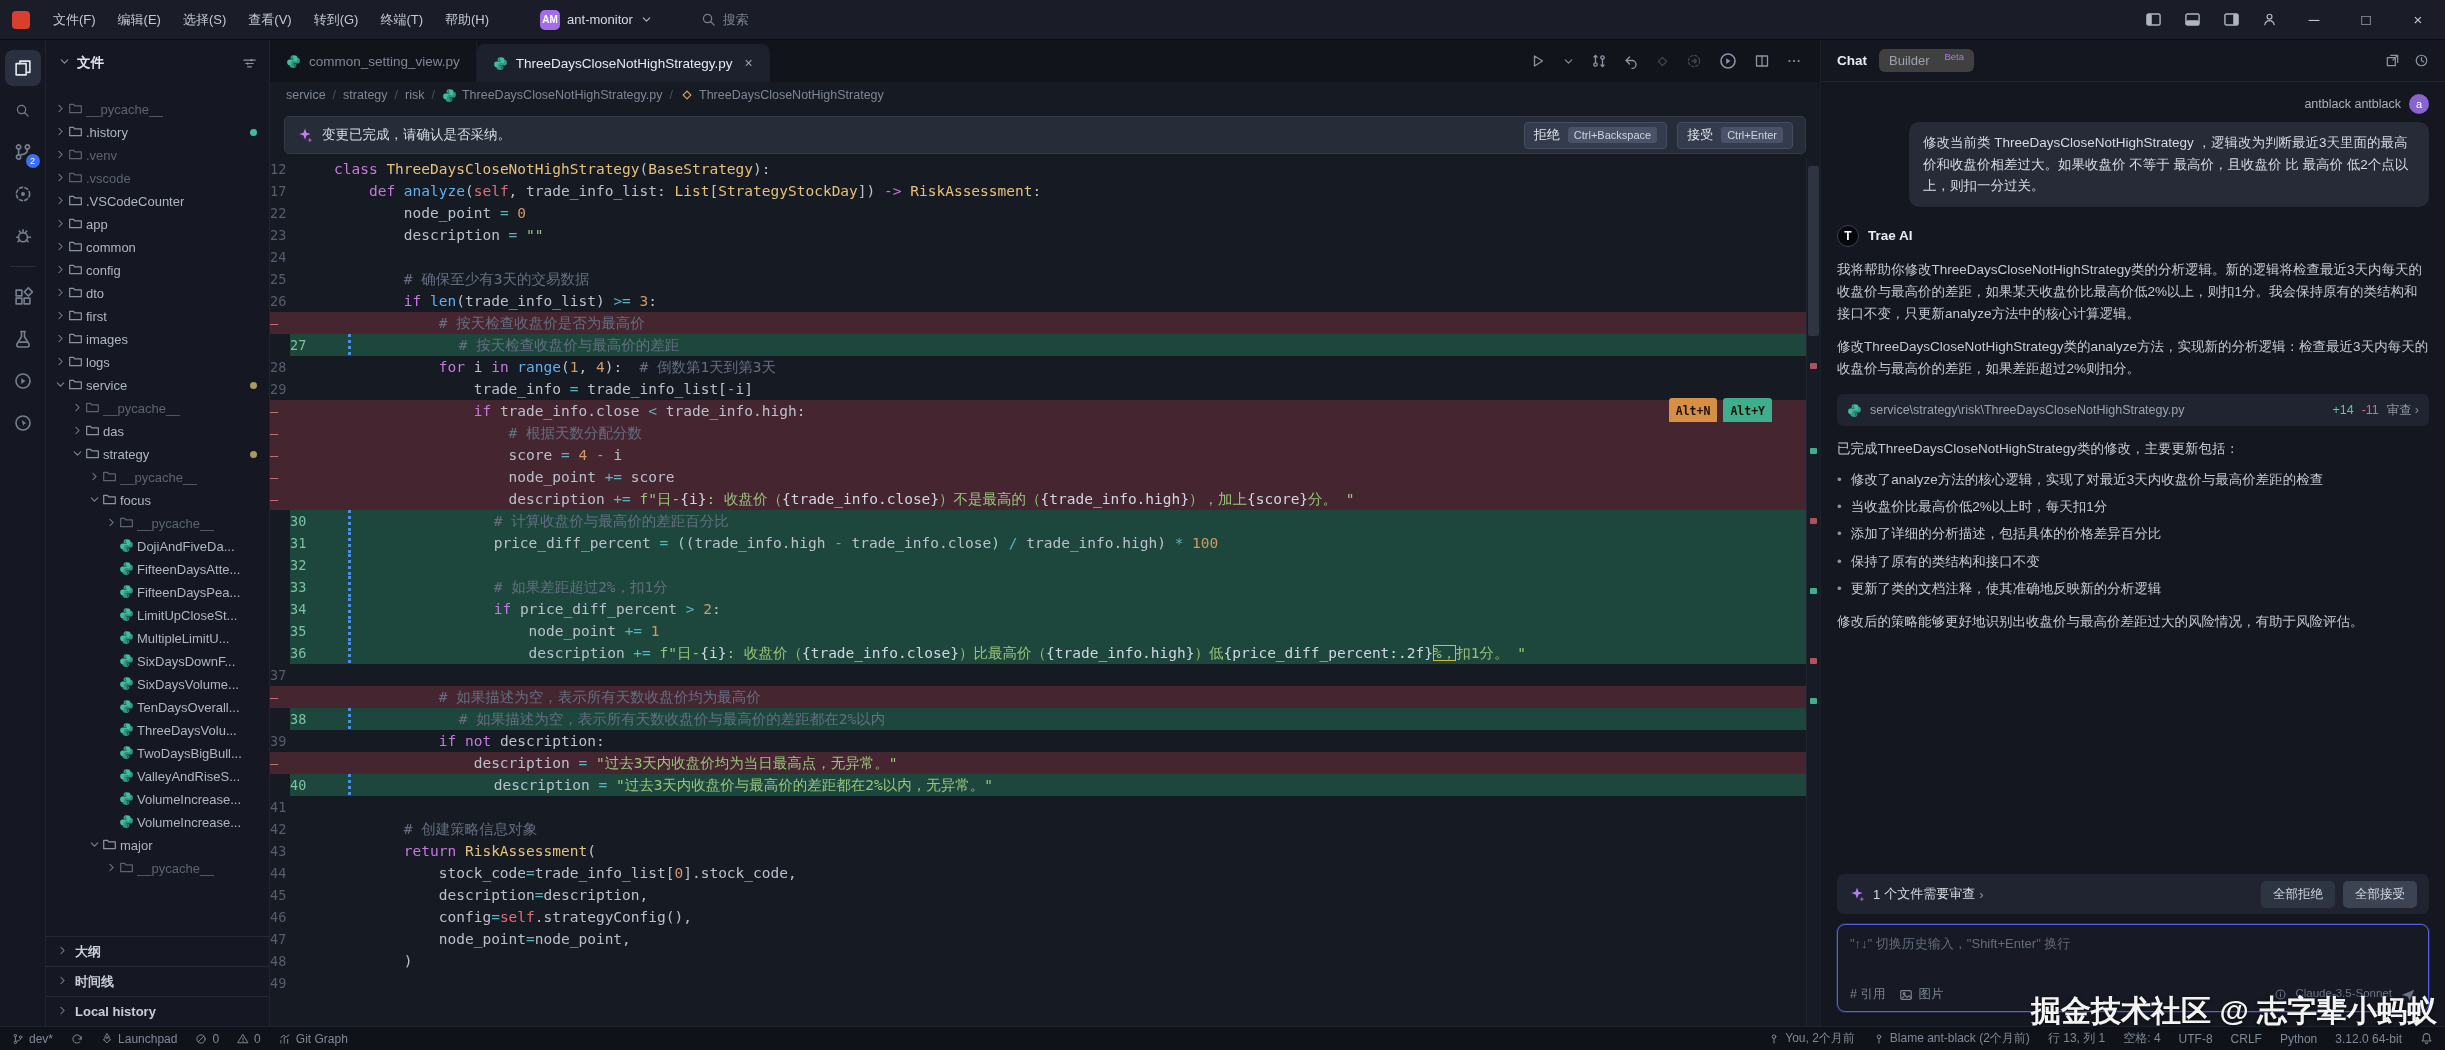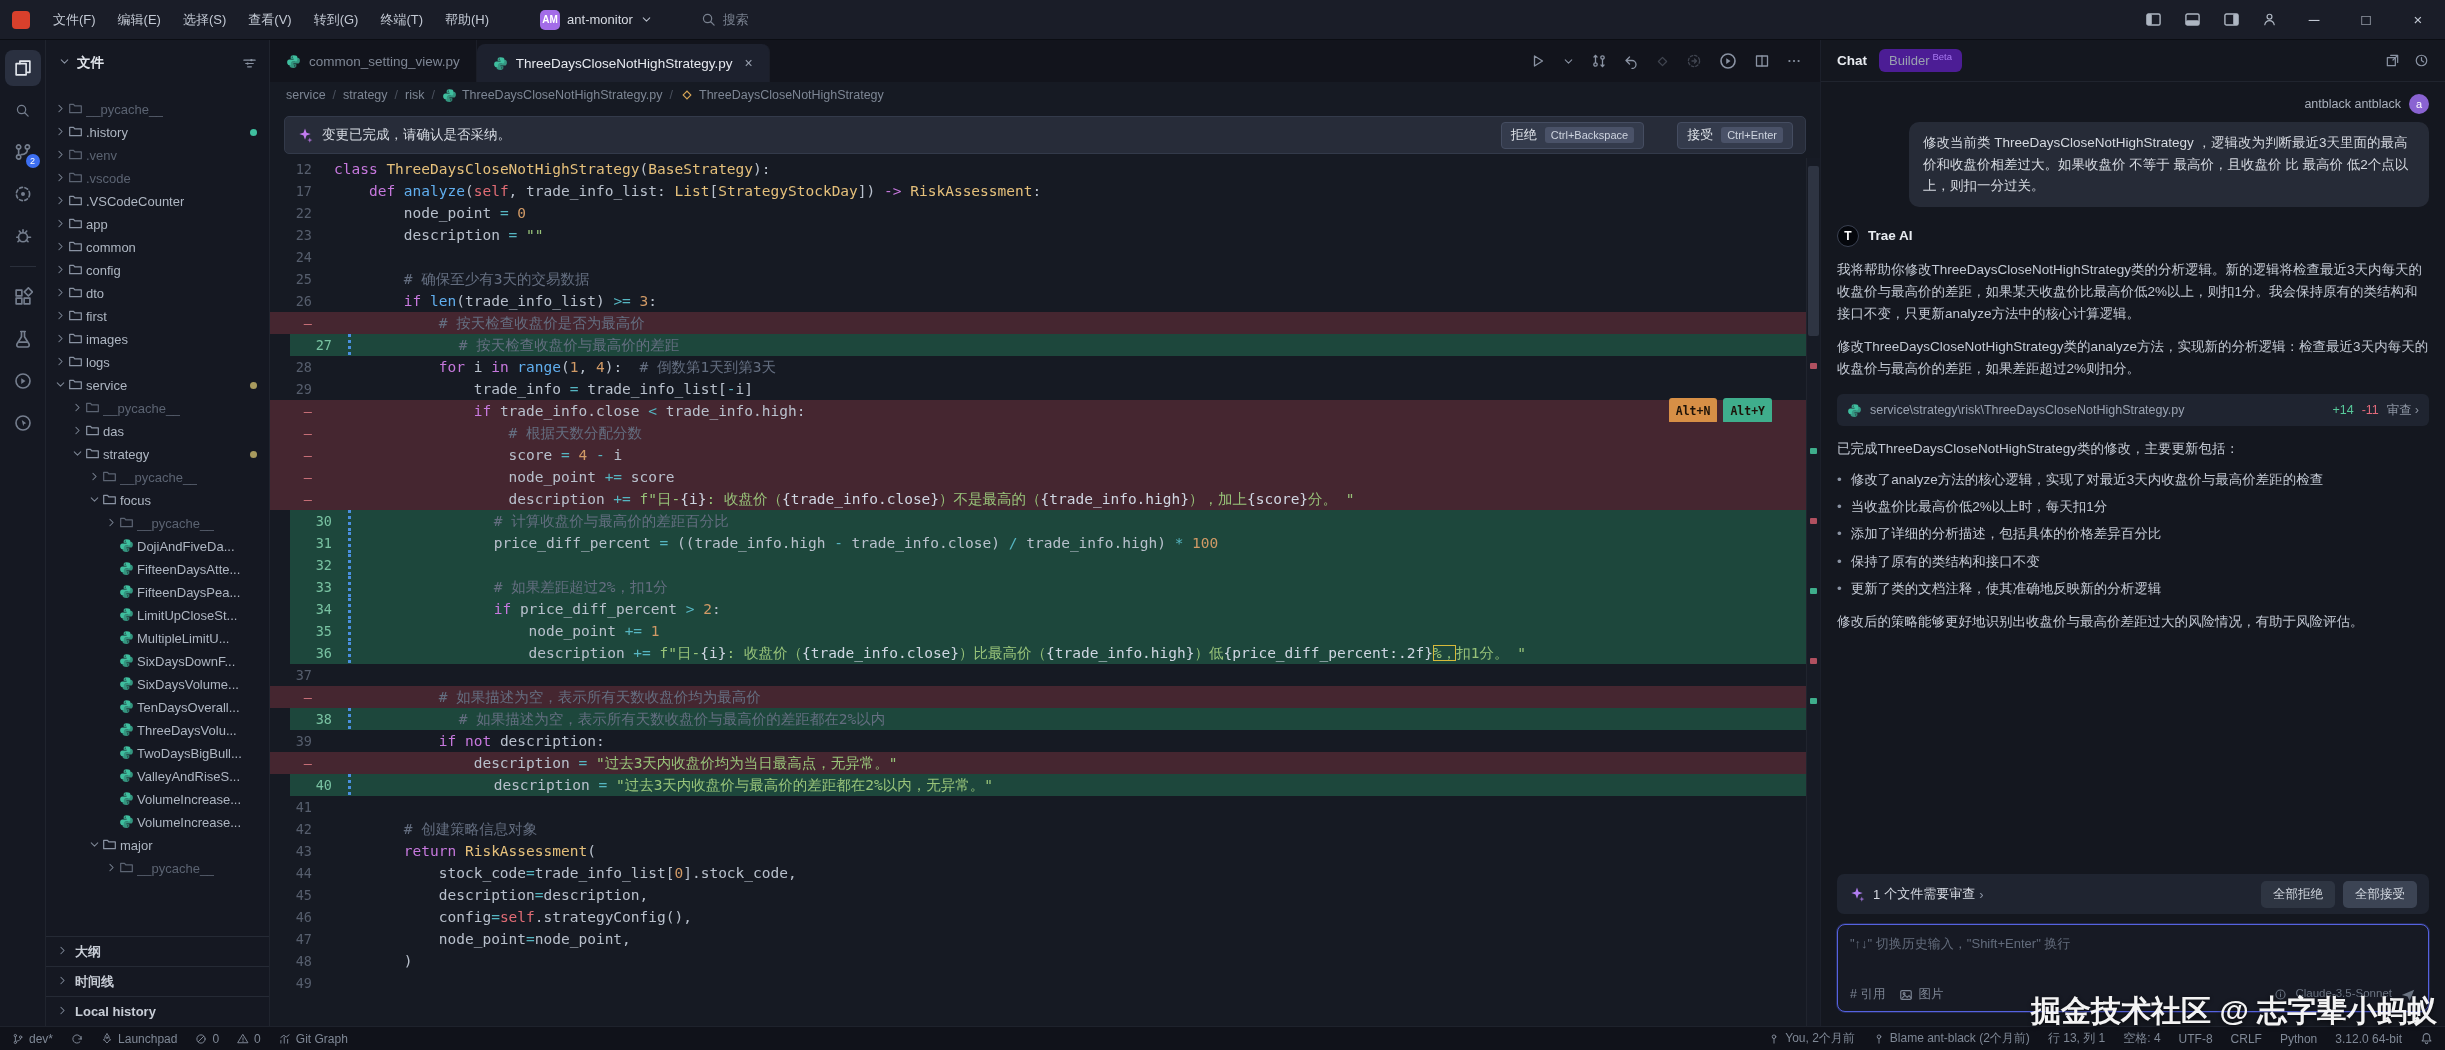--- a/index.html
+++ b/index.html
@@ -73,29 +73,29 @@
   .crumb .ic { color:#3fbf9f; }
   .crumb .cls-ic { color:#d8a657; }
 
   
   .notif { margin:8px 14px 4px 14px; height:38px; background:#272c39; border:1px solid #333a4a;
            border-radius:5px; display:flex; align-items:center; padding:0 12px; flex:none; }
   .notif .txt { font-size:13.5px; color:#d6dae2; margin-left:9px; }
   .notif .sparkle { color:#c27bf0; }
   .nbtns { margin-left:auto; display:flex; gap:10px; }
   .nbtn { display:flex; align-items:center; background:#343b4c; border:1px solid #454d61;
-          border-radius:4px; height:27px; padding:0 9px; font-size:13px; color:#e0e4ea;margin-left:23px; }
+          border-radius:4px; height:27px; padding:0 9px; font-size:13px; color:#e0e4ea; }
   .kbd { background:#4a5268; border-radius:3px; font-size:11px; padding:2px 6px; margin-left:8px; color:#cdd3de; }
 
   
   .codewrap { flex:1; position:relative; overflow:hidden; }
   .code { position:absolute; inset:0 14px 0 0; font-family:"DejaVu Sans Mono",monospace;
           font-size:14.5px; line-height:22px; }
   .cl { height:22px; display:flex; position:relative; }
-  .cl .gut { width:58px; text-align:right; padding-right:16px; color:#565e6d; flex:none;
+  .cl .gut { width:58px; text-align:left; padding-right:16px; color:#565e6d; flex:none;
              font-size:13.5px; }
   .cl .mark { width:6px; flex:none; }
   .cl .src { white-space:pre; color:#b8c0cc; }
   .cl.add { background:#1d473c;margin-left:20px; }
   .cl.add .gut { color:#79c2a2; }
   .cl.add .mark { background:repeating-linear-gradient(180deg,#4a8fe0 0 3px,transparent 3px 6px); width:3px; margin-right:3px; }
   .cl.del { background:#452630; }
   .cl.del .gut { color:#c97079; }
   .tok-k { color:#c678dd; } .tok-c { color:#646e80; } .tok-s { color:#98c379; }
   .tok-n { color:#d19a66; } .tok-f { color:#61afef; } .tok-t { color:#e5c07b; }
@@ -110,21 +110,21 @@
   .ovsb { position:absolute; top:0; right:0; bottom:0; width:14px; background:#171b25; border-left:1px solid #20242e; }
   .ovthumb { position:absolute; top:8px; left:1px; right:1px; height:170px; background:#2e3442; border-radius:2px; }
   .ovmark { position:absolute; left:3px; right:3px; height:6px; border-radius:1px; }
 
   
   .chat { width:625px; background:#14171f; border-left:1px solid #23283394; display:flex;
           flex-direction:column; flex:none; }
   .chead { height:42px; border-bottom:1px solid #20242e; display:flex; align-items:center;
            padding:0 16px; flex:none; }
   .ctab { font-size:13.5px; color:#e8ebf0; font-weight:bold; }
-  .builder-pill { display:flex; align-items:flex-start; gap:3px; background:#4c1d95; border-radius:6px;
+  .builder-pill { display:flex; align-items:flex-start; gap:15px; background:#404040; border-radius:6px;
                   padding:4px 10px; margin-left:12px; color:#9aa2b0; font-size:13px; }
   .beta { font-size:9.5px; color:#a879f2; margin-top:-2px; }
   .chead-ic { margin-left:auto; display:flex; gap:14px; color:#8a93a3; }
   .cbody { flex:1; display:flex; flex-direction:column; padding:12px 16px 14px 16px; min-height:0; font-size:13.5px; }
   .urow { display:flex; justify-content:flex-end; align-items:center; gap:8px; color:#aab1bd; font-size:12.5px; }
   .uavatar { width:20px; height:20px; border-radius:50%; background:#8a63d2; color:#fff; font-size:11px;
              display:flex; align-items:center; justify-content:center; }
   .ububble { align-self:flex-end; max-width:520px; background:#262b37; border-radius:10px;
              padding:10px 14px; color:#d5d9e0; line-height:1.6; margin-top:8px; }
   .airow { display:flex; align-items:center; gap:9px; margin-top:18px; }

